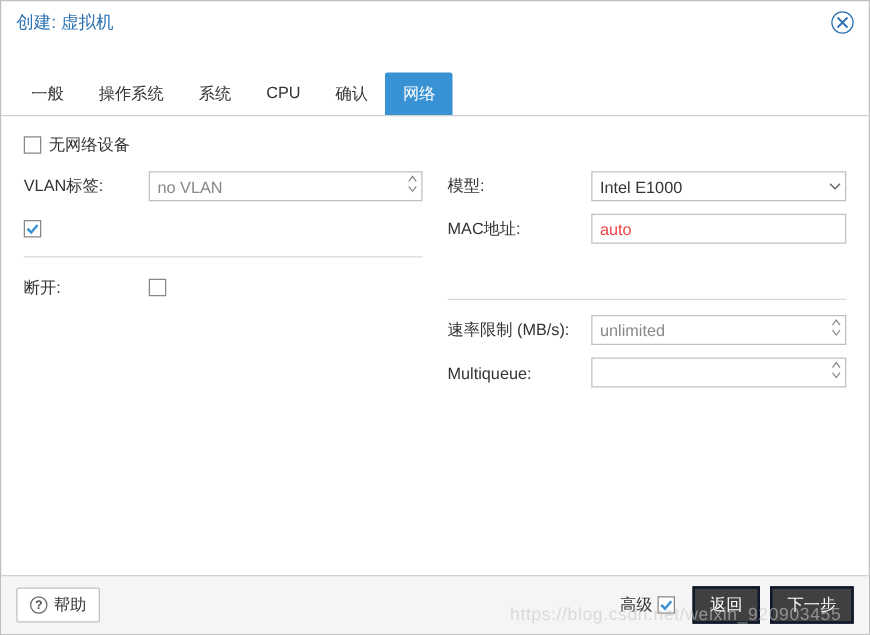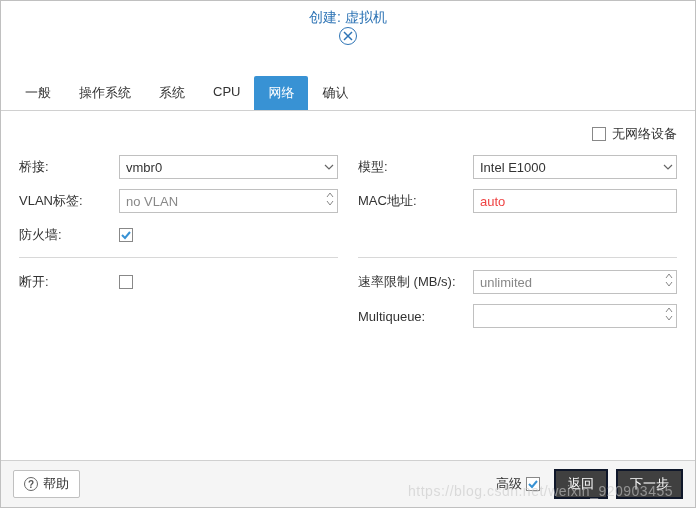--- a/index.html
+++ b/index.html
@@ -1,26 +1,26 @@
 <!DOCTYPE html>
 <html><head>
   <meta charset="utf-8">
   <style>
     * { box-sizing: border-box; margin: 0; padding: 0; }
     body { font-family: "Helvetica Neue", Arial, "Microsoft YaHei", sans-serif; font-size: 13px; color: #333; background: #fff; }
     .dialog { width: 696px; height: 508px; border: 1px solid #c0c0c0; display: flex; flex-direction: column; position: relative; }
-    .header { display: flex; align-items: center; justify-content: space-between; padding: 8px 12px; flex-direction: column; }
+    .header { display: flex; align-items: flex-end; justify-content: space-between; padding: 8px 12px; }
     .title { color: #2e74b5; font-size: 14px; }
     .close-btn { width: 18px; height: 18px; border: 1.5px solid #2e74b5; border-radius: 50%; display: flex; align-items: center; justify-content: center; cursor: pointer; }
     .close-btn svg { width: 10px; height: 10px; }
     .tabs { display: flex; border-bottom: 1px solid #d0d0d0; padding: 0 10px; gap: 0; }
     .tab { padding: 8px 14px; cursor: pointer; font-size: 13px; color: #333; margin-top: 23px; }
     .tab.active { background: #3892d4; color: #fff; border-radius: 2px 2px 0 0; }
     .content { flex: 1; padding: 14px 18px; overflow: auto; }
-    .checkbox-row { display: flex; align-items: center; margin-bottom: 12px; justify-content: flex-end; }
+    .checkbox-row { display: flex; align-items: center; margin-bottom: 12px; }
     .checkbox { width: 14px; height: 14px; border: 1px solid #888; margin-right: 6px; cursor: pointer; display: inline-flex; align-items: center; justify-content: center; background: #fff; }
     .checkbox.checked svg { display: block; }
     .checkbox svg { display: none; width: 12px; height: 12px; }
     .form-grid { display: flex; gap: 20px; }
     .col { flex: 1; }
     .field { display: flex; align-items: center; margin-bottom: 10px; min-height: 24px; }
     .field-label { width: 100px; font-size: 13px; color: #333; }
     .col-right .field-label { width: 115px; }
     .field-input { flex: 1; position: relative; }
     .combo, .textfield { width: 100%; height: 24px; border: 1px solid #c0c0c0; padding: 0 24px 0 6px; font-size: 13px; background: #fff; display: flex; align-items: center; color: #333; }
@@ -49,65 +49,51 @@
           <path d="M1 1 L9 9 M9 1 L1 9" stroke="#2e74b5" stroke-width="1.5" fill="none"></path>
         </svg>
     </span>
   </div>
 
   <div class="tabs">
     <div class="tab">一般</div>
     <div class="tab">操作系统</div>
     <div class="tab">系统</div>
     <div class="tab">CPU</div>
+    <div class="tab">确认</div>
     <div class="tab active">网络</div>
-    <div class="tab">确认</div>
   </div>
 
   <div class="content">
     <div class="checkbox-row">
       <span class="checkbox">
         
       </span>
       <span>无网络设备</span>
     </div>
 
     <div class="form-grid">
       <div class="col">
-        <div class="field">
-          <span class="field-label">桥接:</span>
-          <div class="field-input">
-            <div class="combo">
-                <span>vmbr0</span>
-              </div>
-            <span class="trigger">
-                <svg viewBox="0 0 10 10">
-                  <path d="M1 3 L5 7 L9 3" stroke="#666" stroke-width="1.2" fill="none"></path>
-                </svg>
-              </span>
-          </div>
-        </div>
         <div class="field">
           <span class="field-label">VLAN标签:</span>
           <div class="field-input">
             <div class="combo spinner">
                 <span style="color:#888">no VLAN</span>
               </div>
             <span class="spinner-arrows">
               <svg viewBox="0 0 8 8">
                   <path d="M1 6 L4 2 L7 6" stroke="#888" stroke-width="1" fill="none"></path>
                 </svg>
               <svg viewBox="0 0 8 8">
                   <path d="M1 2 L4 6 L7 2" stroke="#888" stroke-width="1" fill="none"></path>
                 </svg>
             </span>
           </div>
         </div>
         <div class="field">
-          <span class="field-label">防火墙:</span>
           <span class="checkbox checked">
             <svg viewBox="0 0 12 12">
                 <path d="M2 6 L5 9 L10 3" stroke="#3892d4" stroke-width="2" fill="none"></path>
               </svg>
           </span>
         </div>
         <hr class="divider">
         <div class="field">
           <span class="field-label">断开:</span>
           <span class="checkbox">

